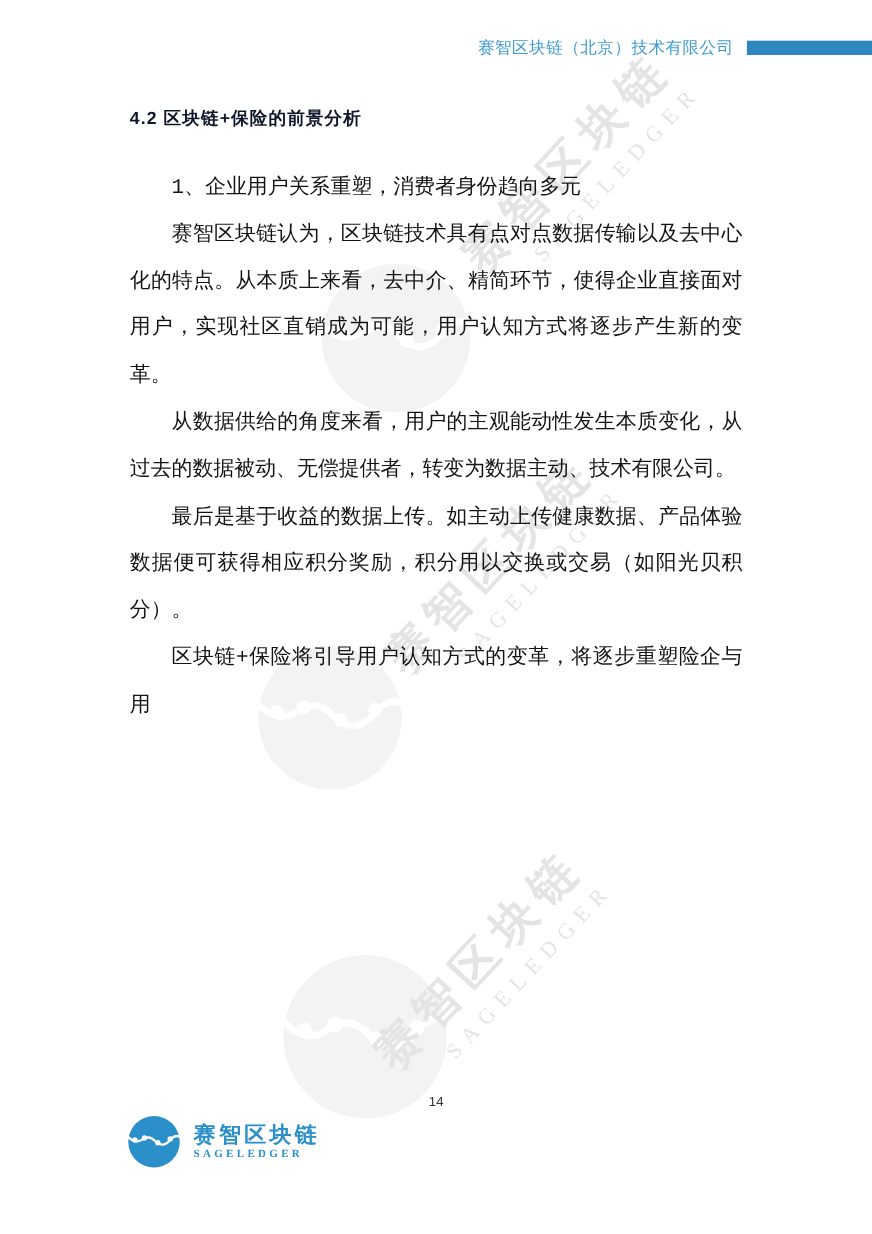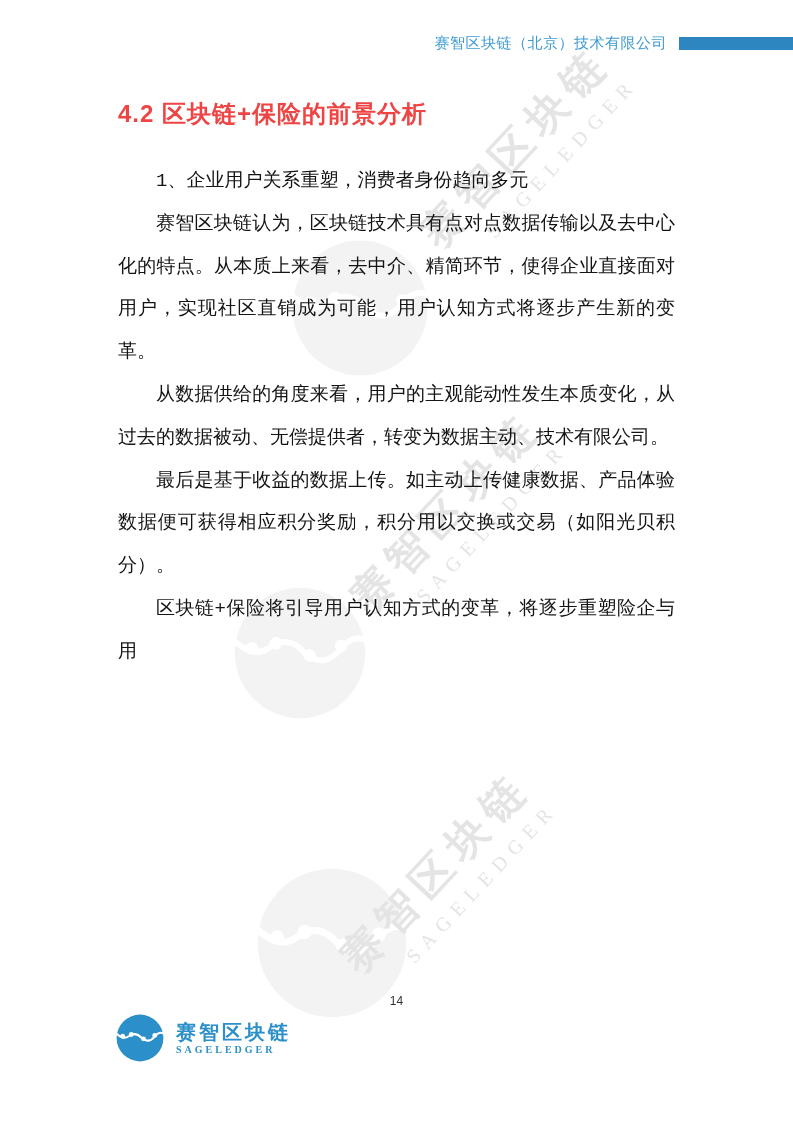--- a/index.html
+++ b/index.html
@@ -53,21 +53,21 @@
     transform:translate(-50%,-50%);
     color:var(--watermark-circle);
     pointer-events:none;
   }
   
   .content{
     position:absolute;left:118px;right:118px;top:98px;z-index:1;
   }
   .section-title{
     font-family:"Liberation Sans","DejaVu Sans",sans-serif;
-    font-size:24px;font-weight:bold;color:#ef4444;
+    font-size:16px;font-weight:bold;color:#0f172a;
     margin-bottom:30px;letter-spacing:1px;
   }
   .body-text p{
     font-size:19px;line-height:42.8px;
     text-align:justify;text-indent:2em;
     color:#141414;
     font-family:Liberation Mono, monospace;
   }
   
   .page-number{

